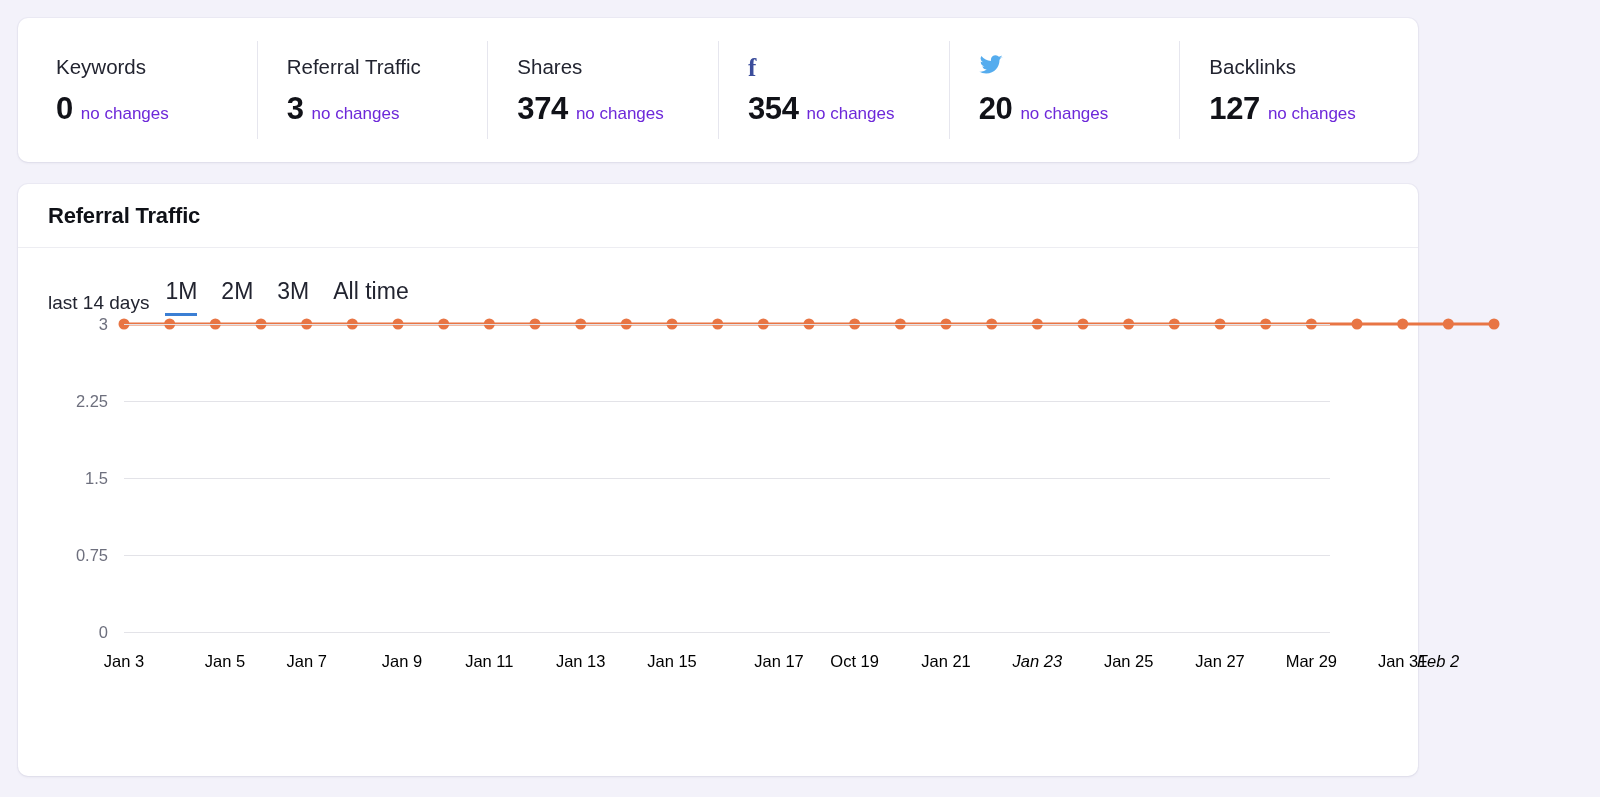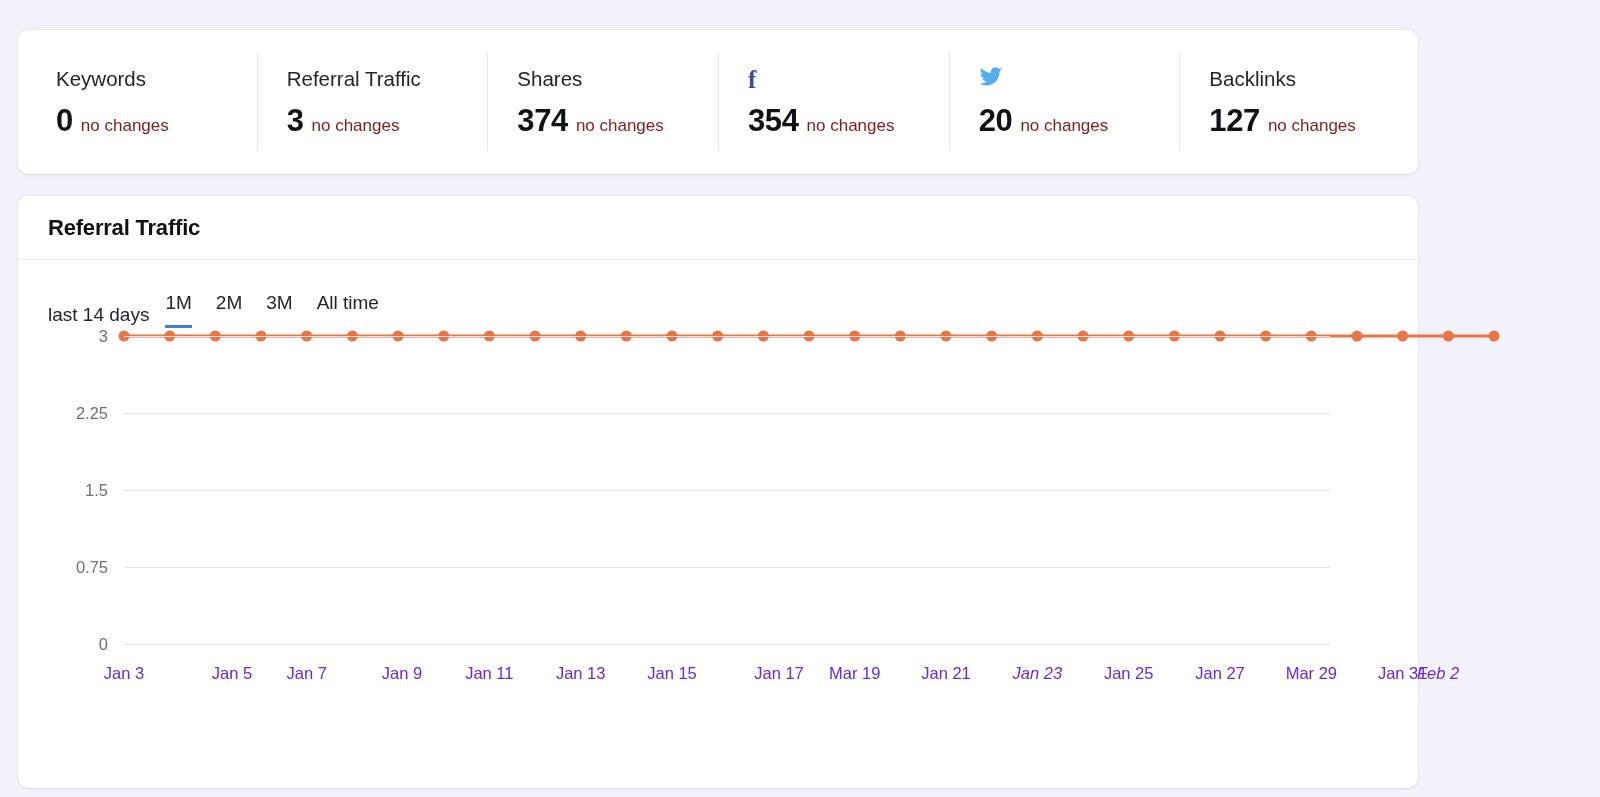--- a/index.html
+++ b/index.html
@@ -8,21 +8,21 @@
     width: 1600px;
     height: 797px;
     background: #f3f2fa;
     font-family: "Liberation Sans", sans-serif;
     -webkit-font-smoothing: antialiased;
   }
 
   .page {
     width: 1436px;
     height: 797px;
-    padding: 30px 18px 0 18px;
+    padding: 18px 18px 0 18px;
     background: #f3f2fa;
     position: relative;
     border-radius: 16px;
   }
 
   
   .stats-card {
     background: #ffffff;
     border-radius: 10px;
     box-shadow: 0 1px 3px rgba(40, 40, 80, 0.08), 0 0 0 1px rgba(40,40,90,0.03);
@@ -68,21 +68,21 @@
   }
   .stat-number {
     font-size: 31px;
     font-weight: bold;
     color: #111218;
     line-height: 1;
     letter-spacing: -0.4px;
   }
   .stat-delta {
     font-size: 17px;
-    color: #7f1d1d;
+    color: #6d28d9;
     line-height: 1;
   }
 
   .fb-icon { color: #3b4d9b; font-size: 25px; font-weight: bold;
              font-family: "Liberation Serif", serif; line-height: 1; display:block; }
   .tw-icon { display: block; }
 
   
   .chart-card {
     margin-top: 22px;
@@ -117,21 +117,21 @@
     padding-top: 32px;
     height: 68px;
   }
   .range-label {
     font-size: 19px;
     color: #222430;
     margin-right: 16px;
     line-height: 26px;
   }
   .range-tab {
-    font-size: 19px;
+    font-size: 23px;
     color: #222430;
     line-height: 26px;
     padding: 0 0 9px 0;
     margin-right: 24px;
     border-bottom: 3px solid transparent;
     cursor: pointer;
     user-select: none;
   }
   .range-tab.active { border-bottom-color: #3b7fd4; }
 
@@ -162,21 +162,21 @@
     font-size: 16.5px;
     color: #6d6f7d;
     white-space: nowrap;
   }
 
   .xtick {
     position: absolute;
     top: calc(100% + 20px);
     transform: translateX(-50%);
     font-size: 16.5px;
-    color: #6d28d9;
+    color: #000000;
     white-space: nowrap;
   }
 
   .series-svg { position: absolute; inset: 0; overflow: visible; }
 </style>
 </head>
 <body>
 
 <div class="page">
 
@@ -294,28 +294,28 @@
             <div class="ytick" style="top: 0px;">3</div>
             <div class="gridline" style="top: 77px;"></div>
             <div class="ytick" style="top: 77px;">2.25</div>
             <div class="gridline" style="top: 154px;"></div>
             <div class="ytick" style="top: 154px;">1.5</div>
             <div class="gridline" style="top: 231px;"></div>
             <div class="ytick" style="top: 231px;">0.75</div>
             <div class="gridline" style="top: 308px;"></div>
             <div class="ytick" style="top: 308px;">0</div>
             <div class="xtick" style="left: 0px;">Jan 3</div>
-            <div class="xtick" style="left: 108px;">Jan 5</div>
+            <div class="xtick" style="left: 101px;">Jan 5</div>
             <div class="xtick" style="left: 182.667px;">Jan 7</div>
             <div class="xtick" style="left: 278px;">Jan 9</div>
             <div class="xtick" style="left: 365.333px;">Jan 11</div>
             <div class="xtick" style="left: 456.667px;">Jan 13</div>
             <div class="xtick" style="left: 548px;">Jan 15</div>
             <div class="xtick" style="left: 655px;">Jan 17</div>
-            <div class="xtick" style="left: 730.667px;">Mar 19</div>
+            <div class="xtick" style="left: 730.667px;">Oct 19</div>
             <div class="xtick" style="left: 822px;">Jan 21</div>
             <div class="xtick" style="left: 913.333px; font-style: italic;">Jan 23</div>
             <div class="xtick" style="left: 1004.67px;">Jan 25</div>
             <div class="xtick" style="left: 1096px;">Jan 27</div>
             <div class="xtick" style="left: 1187.33px;">Mar 29</div>
             <div class="xtick" style="left: 1278.67px;">Jan 31</div>
             <div class="xtick" style="left: 1314px; font-style: italic;">Feb 2</div>
           </div>
       </div>
 

